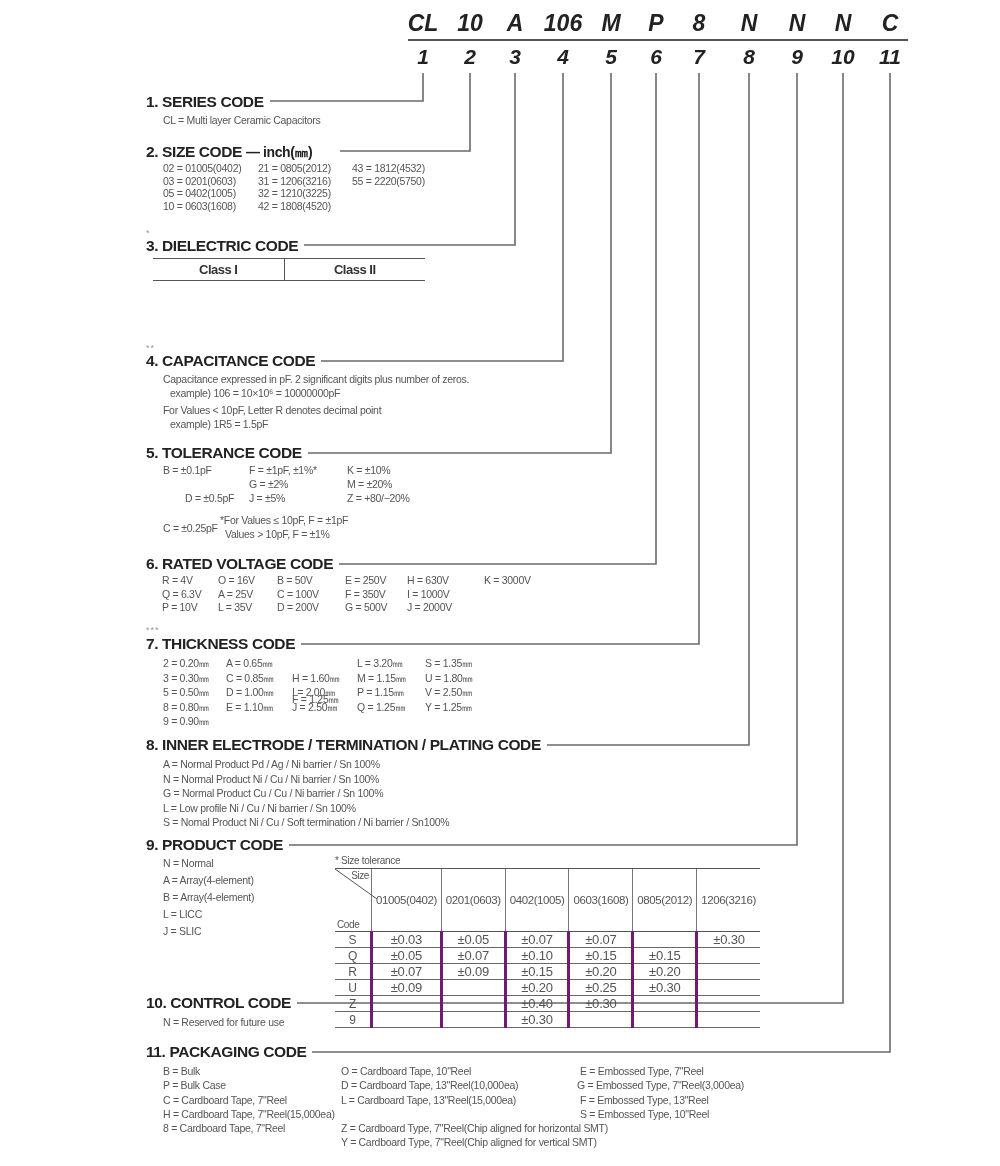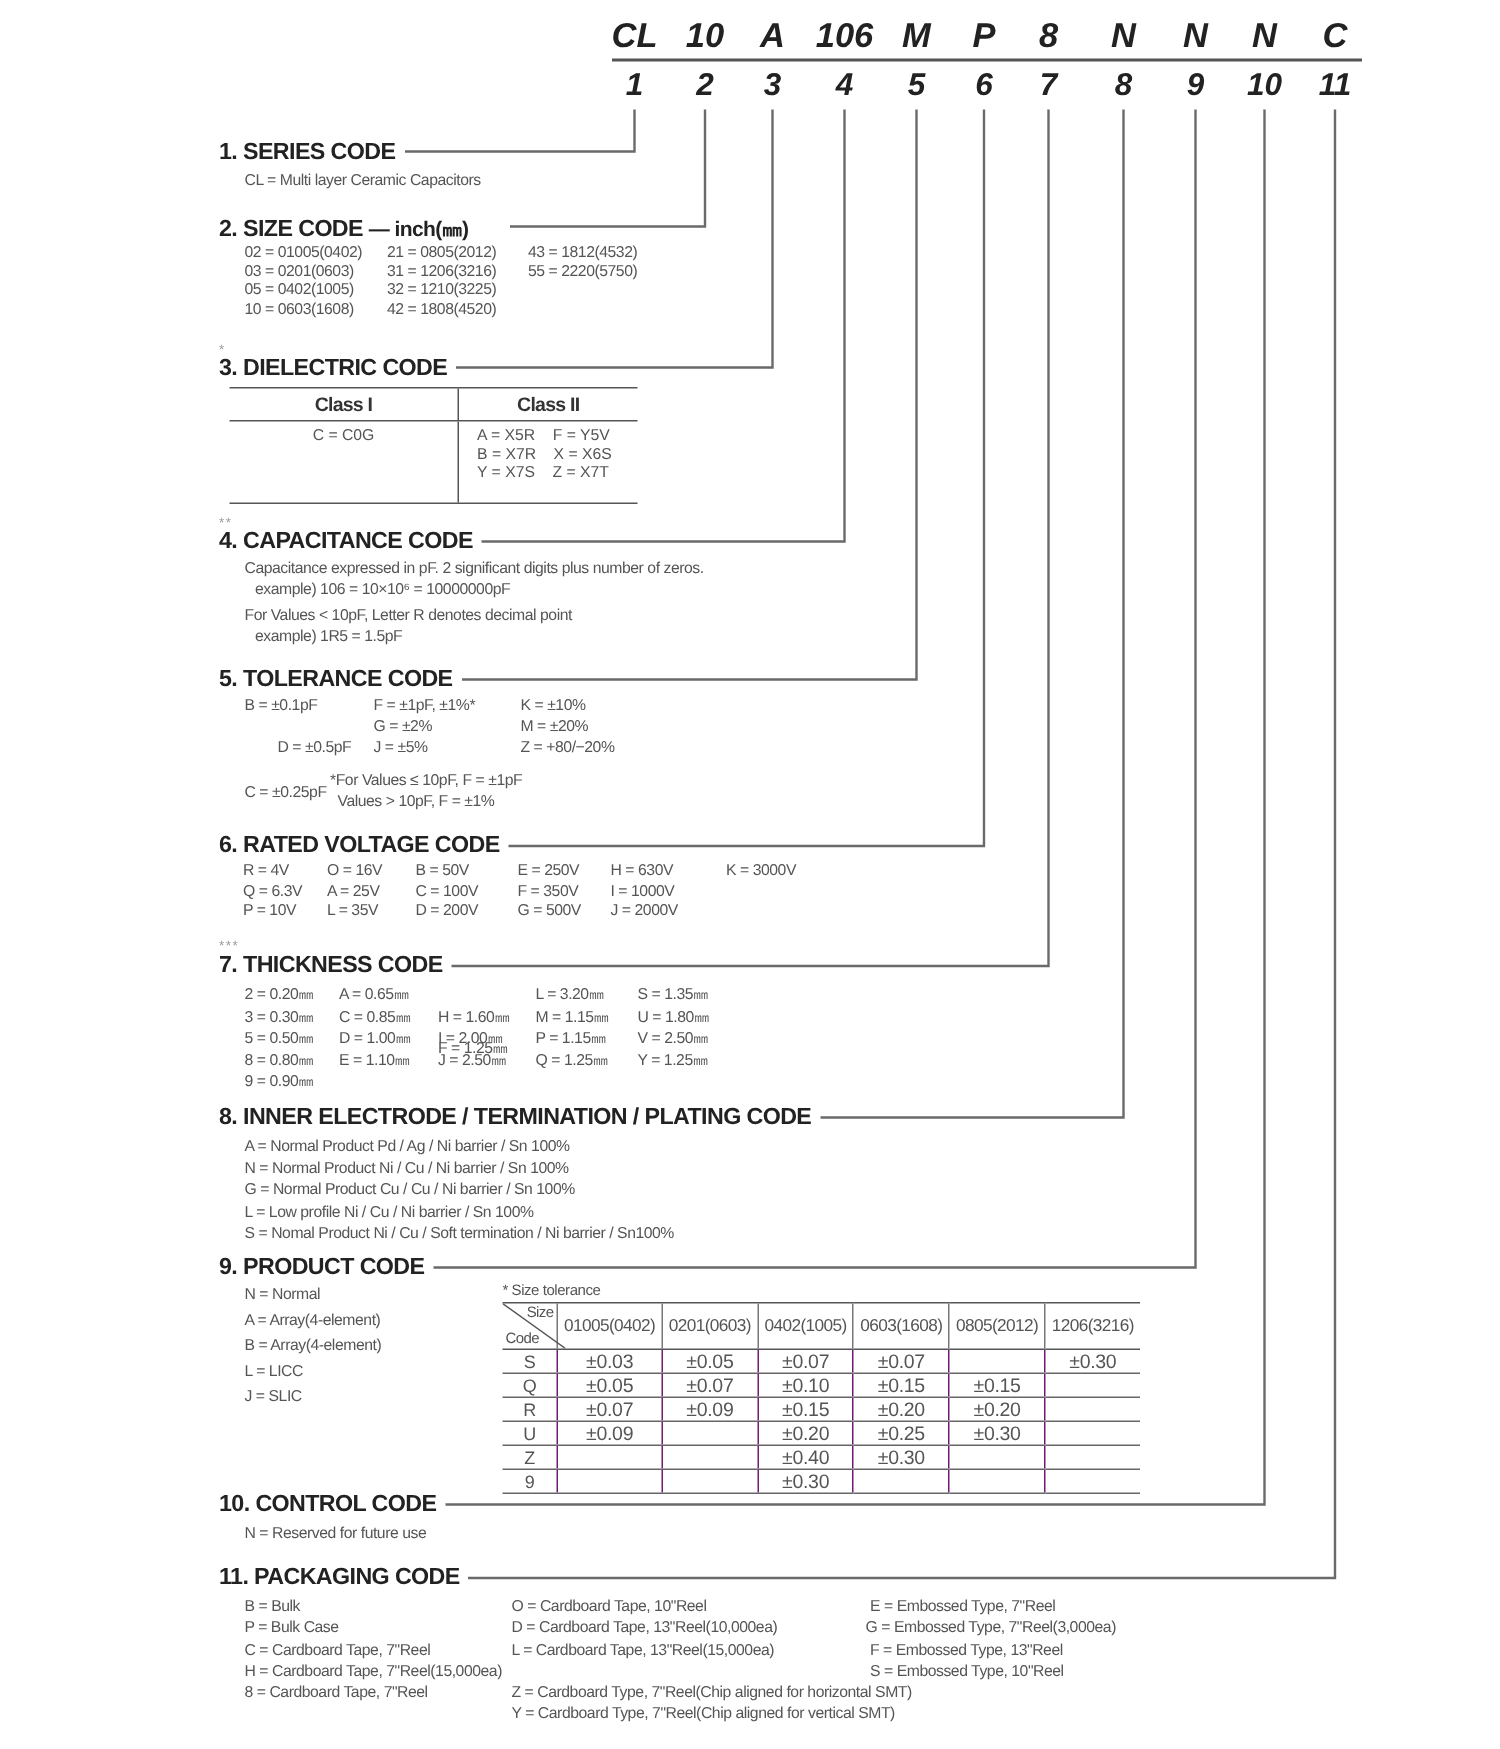--- a/index.html
+++ b/index.html
@@ -9,23 +9,23 @@
   .code-num { position:absolute; top:45px; font-size:21px; font-weight:bold; font-style:italic; color:#222; transform:translateX(-50%); }
   .h { position:absolute; left:146px; font-size:15.5px; font-weight:bold; color:#222; letter-spacing:-0.4px; white-space:nowrap; background:#fff; padding-right:6px; line-height:18px; }
   .t { position:absolute; font-size:10.5px; color:#555; white-space:nowrap; letter-spacing:-0.3px; line-height:14px; }
   .star { position:absolute; left:146px; font-size:9px; color:#999; letter-spacing:1px; }
   svg.lines { position:absolute; left:0; top:0; }
   table.diel { position:absolute; left:153px; top:258px; width:272px; border-collapse:collapse; font-size:10.5px; color:#555; }
   table.diel th { font-size:13px; font-weight:bold; color:#333; border-top:1.5px solid #555; border-bottom:1.5px solid #555; height:19px; letter-spacing:-0.5px; }
   table.diel td { vertical-align:top; height:50px; border-bottom:1.5px solid #555; padding-top:3px; line-height:12.5px; }
   table.diel .sep { border-left:1.5px solid #555; }
   table.tol { position:absolute; left:335px; top:868px; border-collapse:collapse; font-size:11.5px; color:#555; }
-  table.tol th { font-weight:normal; font-size:11.5px; border-top:1.5px solid #555; border-bottom:1.5px solid #555; border-left:1px solid #777; height:30px; padding:0 4px; white-space:nowrap; letter-spacing:-0.4px; }
+  table.tol th { font-weight:normal; font-size:11.5px; border-top:1.5px solid #555; border-bottom:1.5px solid #555; border-left:1px solid #777; height:30px; padding:16px 4px; white-space:nowrap; letter-spacing:-0.4px; }
   table.tol th.corner { border-left:none; width:36px; position:relative; padding:0; }
-  table.tol td { border-left:1px solid #701a75; border-bottom:1.5px solid #666; height:15px; line-height:14px; padding:0; text-align:center; font-size:13px; letter-spacing:-0.2px; }
+  table.tol td { border-left:3px solid #701a75; border-bottom:1.5px solid #666; height:15px; line-height:14px; padding:0; text-align:center; font-size:13px; letter-spacing:-0.2px; }
   table.tol td.code { border-left:none; font-size:12px; }
   .corner-size { position:absolute; right:2px; top:1px; font-size:10px; }
   .corner-code { position:absolute; left:2px; bottom:1px; font-size:10px; }
   .corner svg { position:absolute; left:0; top:0; }
 </style>
 </head>
 <body>
 
 <svg class="lines" width="1000" height="1166">
   <line x1="408" y1="40" x2="908" y2="40" stroke="#555" stroke-width="2"></line>
@@ -91,24 +91,20 @@
     <div class="t" style="left:352px;top:173.5px;">55 = 2220(5750)</div>
   </div>
 
 <div class="star" style="top:228px;">*</div>
 <div class="h" style="top:237px;">3. DIELECTRIC CODE</div>
 <table class="diel">
   <tbody>
       <tr>
     <th>Class I</th>
     <th class="sep">Class II</th>
-  </tr>
-  <tr>
-    <td style="text-align:center;width:150px;"><span>C = C0G</span></td>
-    <td class="sep" style="padding-left:12px;white-space:pre;" id="class2-cell"><div>A = X5R    F = Y5V</div><div>B = X7R    X = X6S</div><div>Y = X7S    Z = X7T</div></td>
   </tr>
 </tbody>
   </table>
 
 <div class="star" style="top:343px;">**</div>
 <div class="h" style="top:352px;">4. CAPACITANCE CODE</div>
 <div class="t" style="left:163px;top:372px;">Capacitance expressed in pF. 2 significant digits plus number of zeros.</div>
 <div class="t" style="left:170px;top:386px;">example) 106 = 10×10⁶ = 10000000pF</div>
 <div class="t" style="left:163px;top:403px;">For Values &lt; 10pF, Letter R denotes decimal point</div>
 <div class="t" style="left:170px;top:417px;">example) 1R5 = 1.5pF</div>

